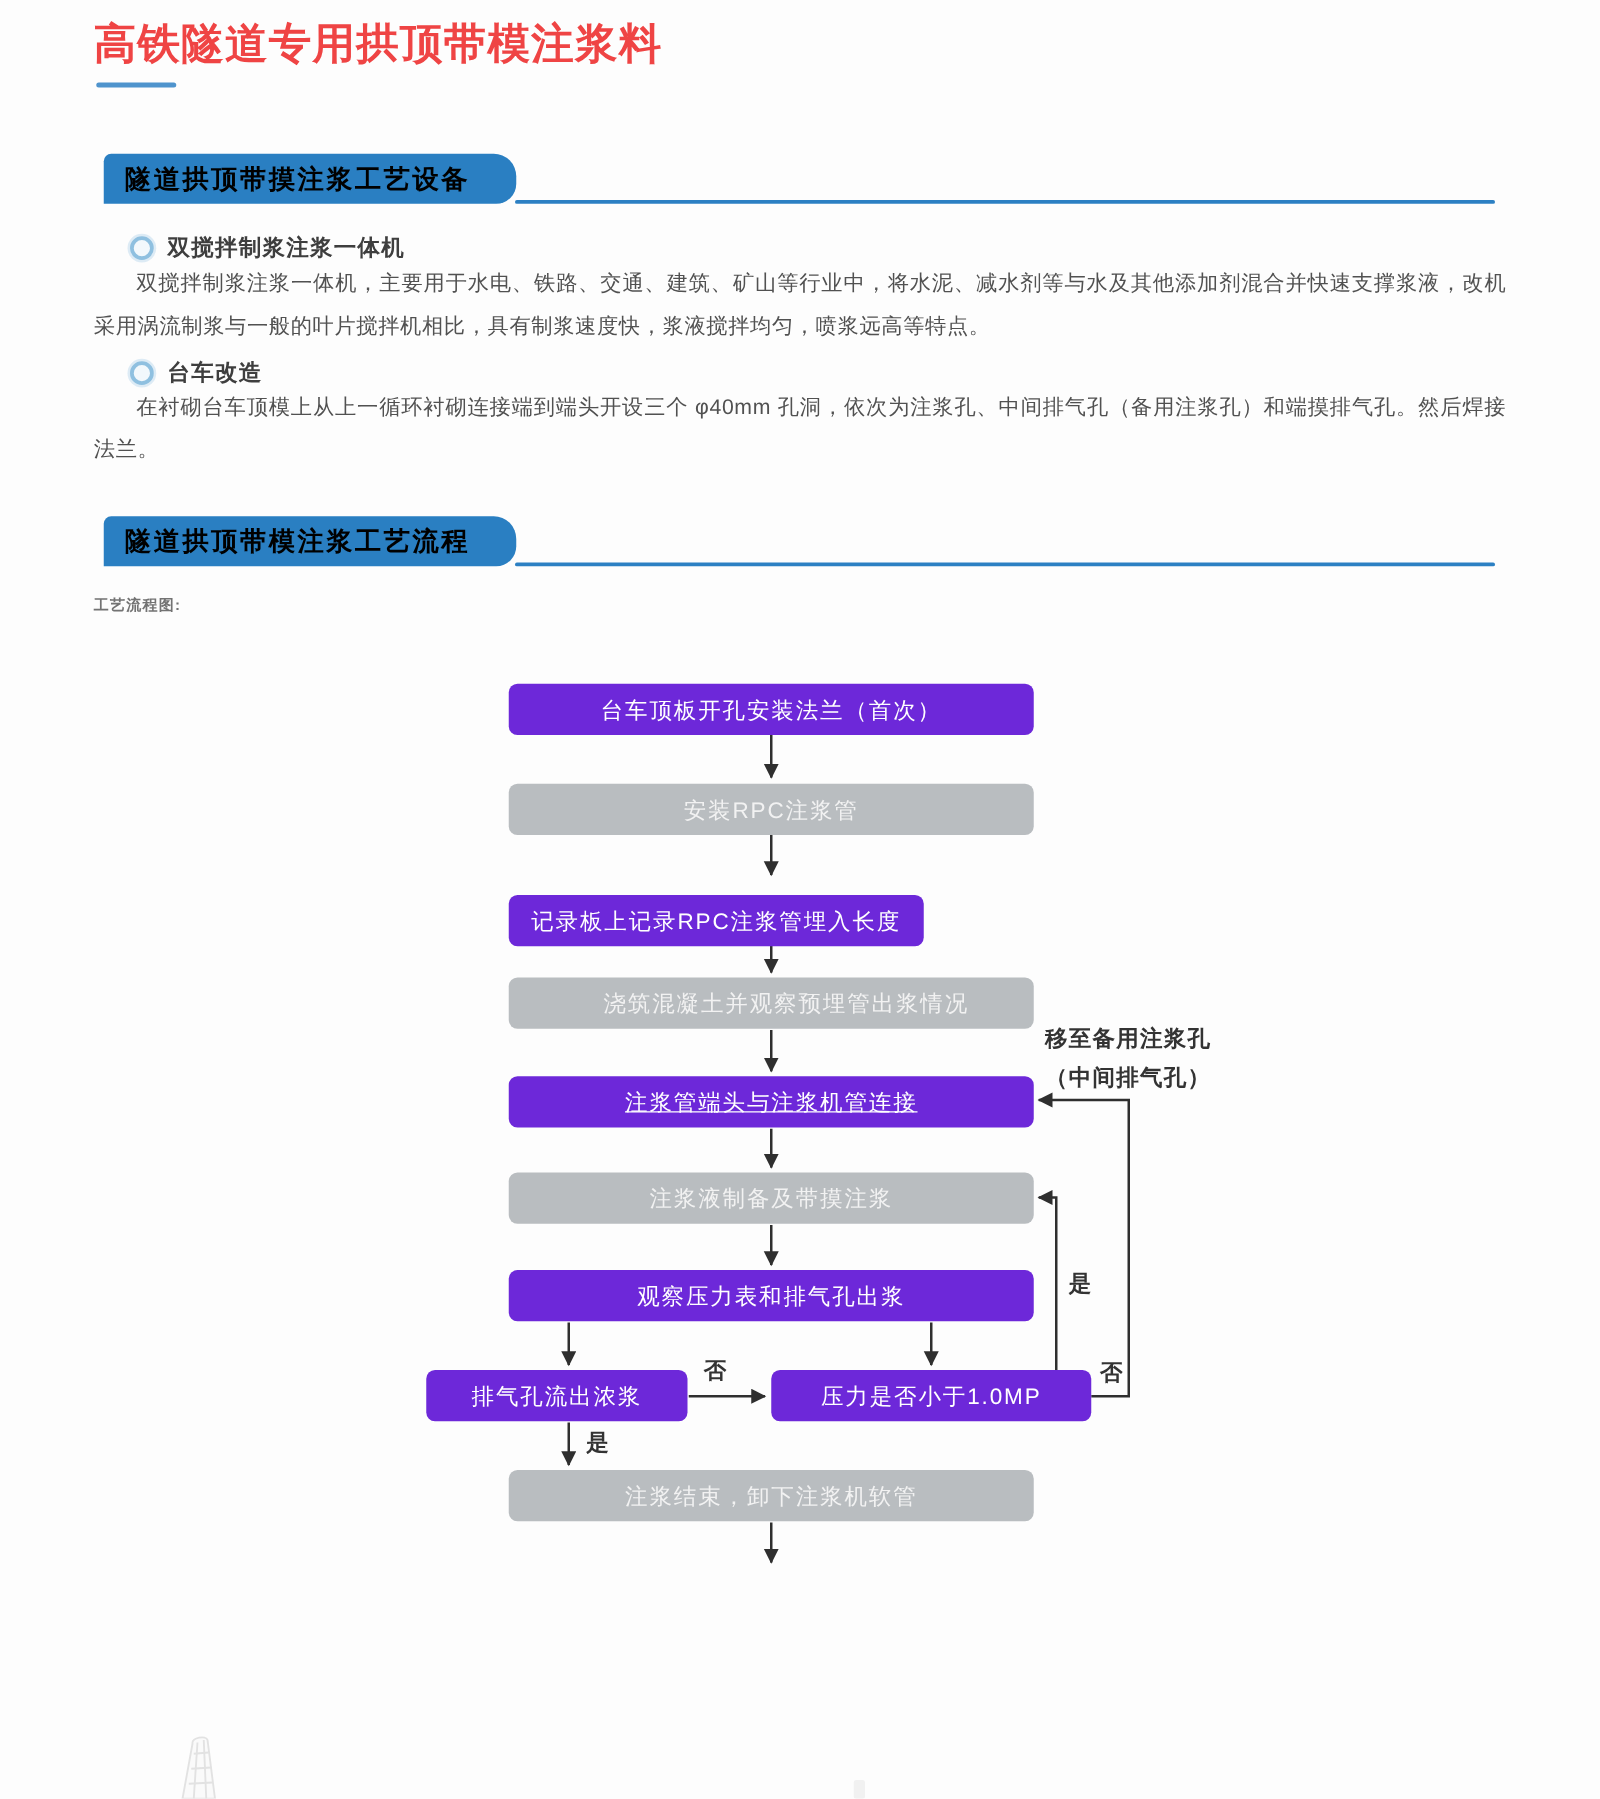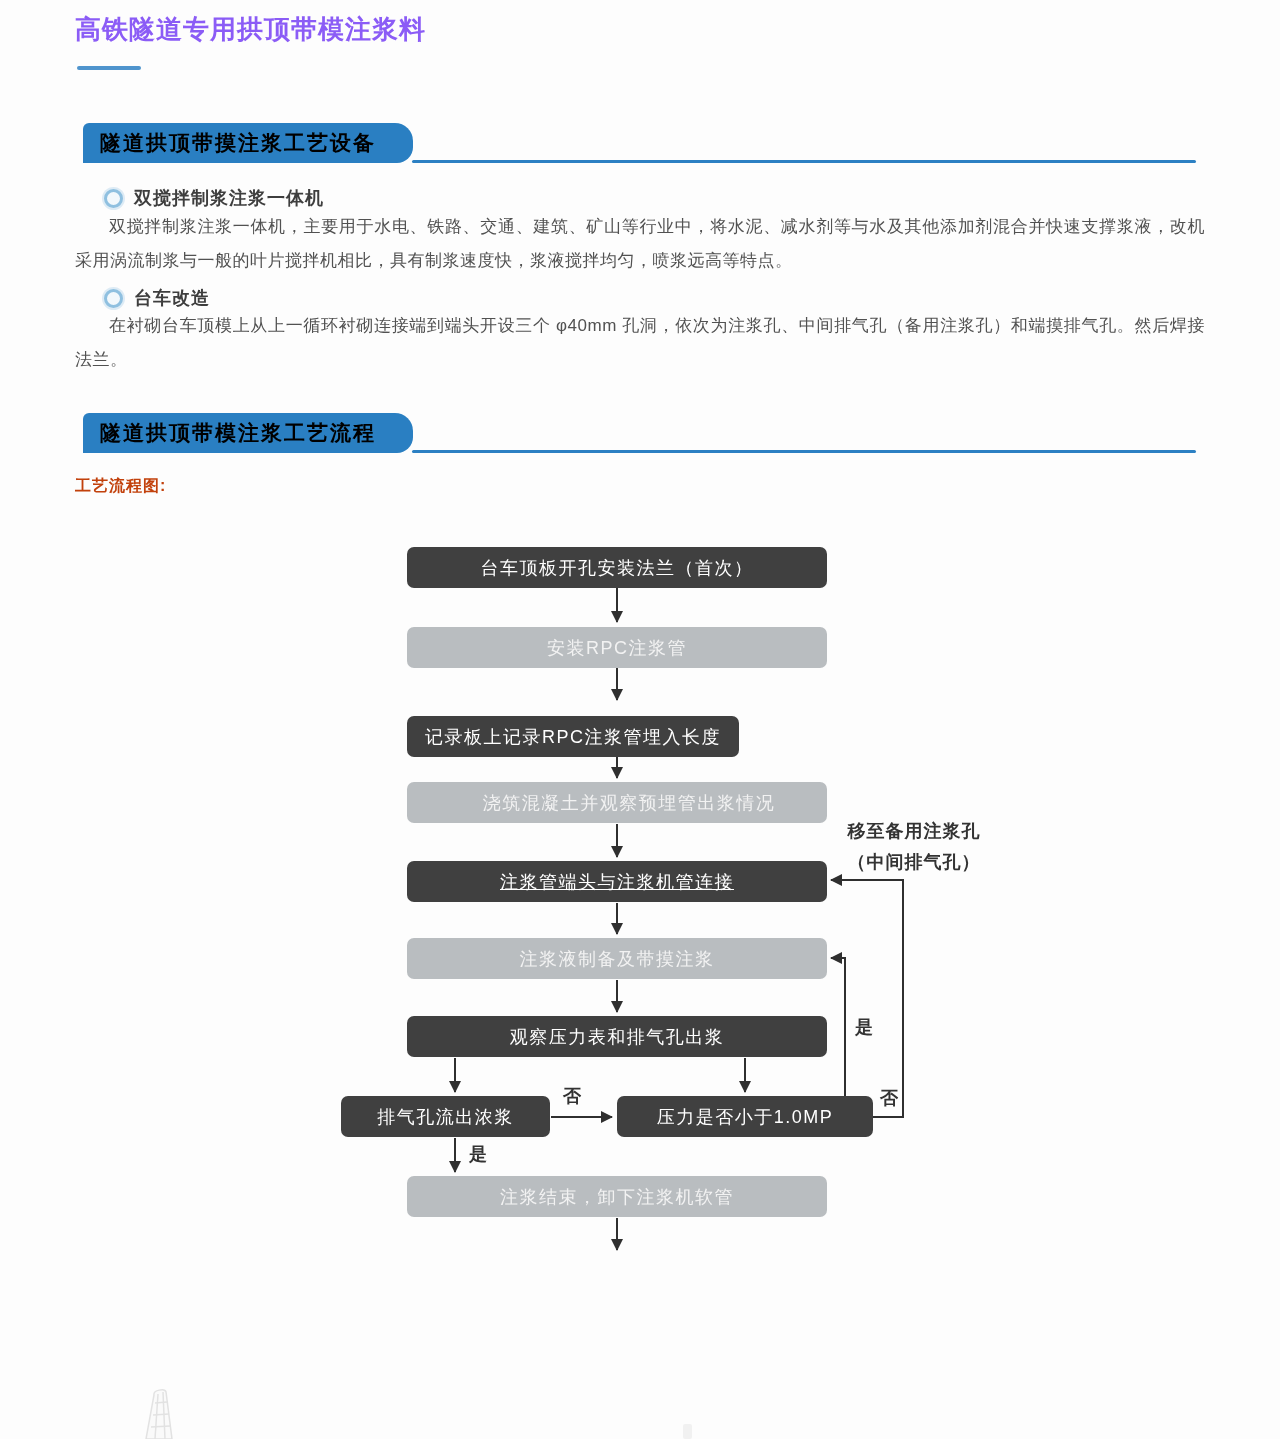--- a/index.html
+++ b/index.html
@@ -9,21 +9,21 @@
     font-family:"Liberation Sans","DejaVu Sans",sans-serif;
     color:#4f4f4f;
   }
   .page{
     position:relative;width:1280px;height:1439px;overflow:hidden;
     background:#fdfdfd;
   }
   
   .page-title{
     position:absolute;left:75px;top:12px;margin:0;
-    font-size:26px;font-weight:700;color:#8b5cf6;letter-spacing:1px;
+    font-size:34px;font-weight:700;color:#ef4444;letter-spacing:1px;
   }
   .title-underline{
     position:absolute;left:77px;top:66px;width:64px;height:4px;
     background:#4f94cd;border-radius:2px;
   }
   
   .header-bar{position:absolute;left:0;width:1280px;height:42px;}
   .header-bar .tab{
     position:absolute;left:83px;top:0;height:40px;min-width:330px;
     background:#2a7fc2;color:#000000;
@@ -45,39 +45,39 @@
     display:inline-block;margin-right:11px;flex:0 0 auto;
   }
   .bullet-heading{font-size:18px;font-weight:700;color:#3e3e3e;letter-spacing:1px;}
   .para{
     position:absolute;left:75px;width:1130px;margin:0;
     font-size:17px;line-height:34px;color:#515151;
     text-indent:2em;text-align:justify;letter-spacing:0.5px;
   }
   .flow-label{
     position:absolute;left:75px;top:476px;
-    font-size:16px;font-weight:700;color:#c2410c;letter-spacing:1px;
+    font-size:12px;font-weight:700;color:#737373;letter-spacing:1px;
   }
   
   .flowchart{position:absolute;left:0;top:540px;width:1280px;height:780px;}
   .flowchart svg.edges{position:absolute;left:0;top:0;}
   .node{
     position:absolute;height:41px;border-radius:7px;
     display:flex;align-items:center;justify-content:center;
     font-size:18px;letter-spacing:1.5px;color:#ffffff;
     box-sizing:border-box;
   }
-  .node.blue{background:#404040;}
+  .node.blue{background:#6d28d9;}
   .node.gray{background:#b9bdc0;color:#f2f2f2;}
   .edge-label{
     position:absolute;font-size:18px;font-weight:700;color:#333333;line-height:18px;
   }
   .flow-annotation{
     position:absolute;left:836px;top:276px;width:156px;
-    text-align:center;font-size:18px;font-weight:700;color:#333333;line-height:31px;
+    text-align:left;font-size:18px;font-weight:700;color:#333333;line-height:31px;
     letter-spacing:1px;
   }
   
   .tower-sketch{position:absolute;left:118px;top:1387px;}
   .bottom-smudge{
     position:absolute;left:683px;top:1424px;width:9px;height:15px;
     background:#f1f1f1;border-radius:2px;
   }
 </style>
 </head>

